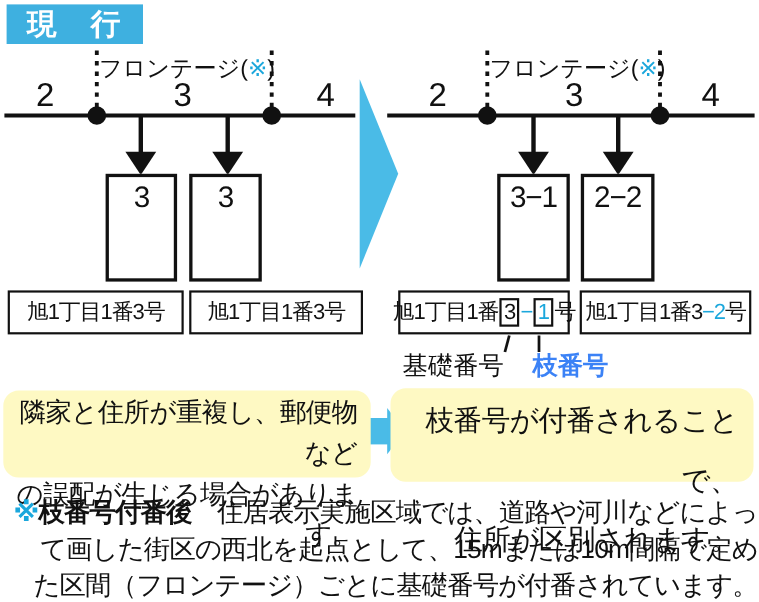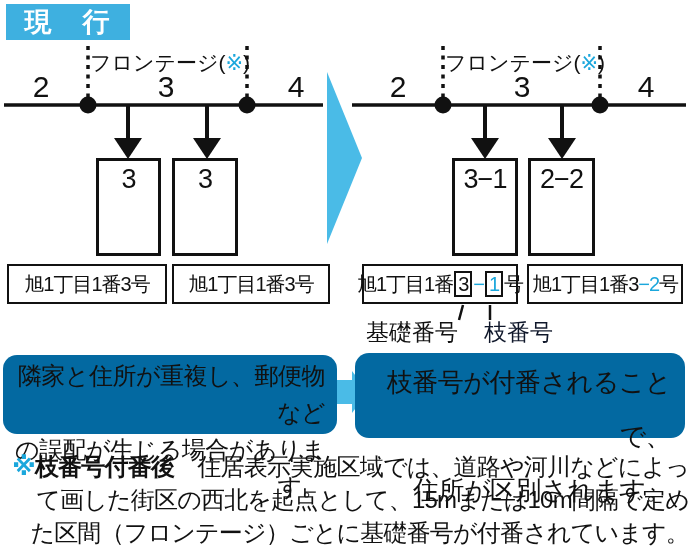--- a/index.html
+++ b/index.html
@@ -22,23 +22,23 @@
   }
   .addr{
     border:2.5px solid #111;background:#fff;box-sizing:border-box;height:40px;
     display:flex;align-items:center;justify-content:center;
     font-size:20px;letter-spacing:-1px;white-space:nowrap;line-height:1;
   }
   .mini-box{
     display:inline-block;border:2px solid #111;padding:1px 2px;margin:0 1px;line-height:1;
   }
   .legend{font-size:23px;line-height:1;white-space:nowrap;}
-  .legend.branch{font-weight:normal;color:#0f172a;}
+  .legend.branch{font-weight:bold;color:#3b82f6;}
   .callout{
-    background:#0369a1;border-radius:14px;box-sizing:border-box;
+    background:#fef9c3;border-radius:14px;box-sizing:border-box;
   }
   .callout.problem{font-size:24px;line-height:37px;padding:2px 12px;letter-spacing:-0.5px;}
   .callout.solution{font-size:26px;line-height:54px;padding:2px 14px;letter-spacing:-0.5px;}
   .footnote{font-size:24px;line-height:33px;letter-spacing:-0.8px;white-space:nowrap;}
   .footnote .marker{color:#1ba7dc;font-weight:bold;}
   .footnote .term{font-weight:bold;}
 </style>
 </head>
 <body>
 

